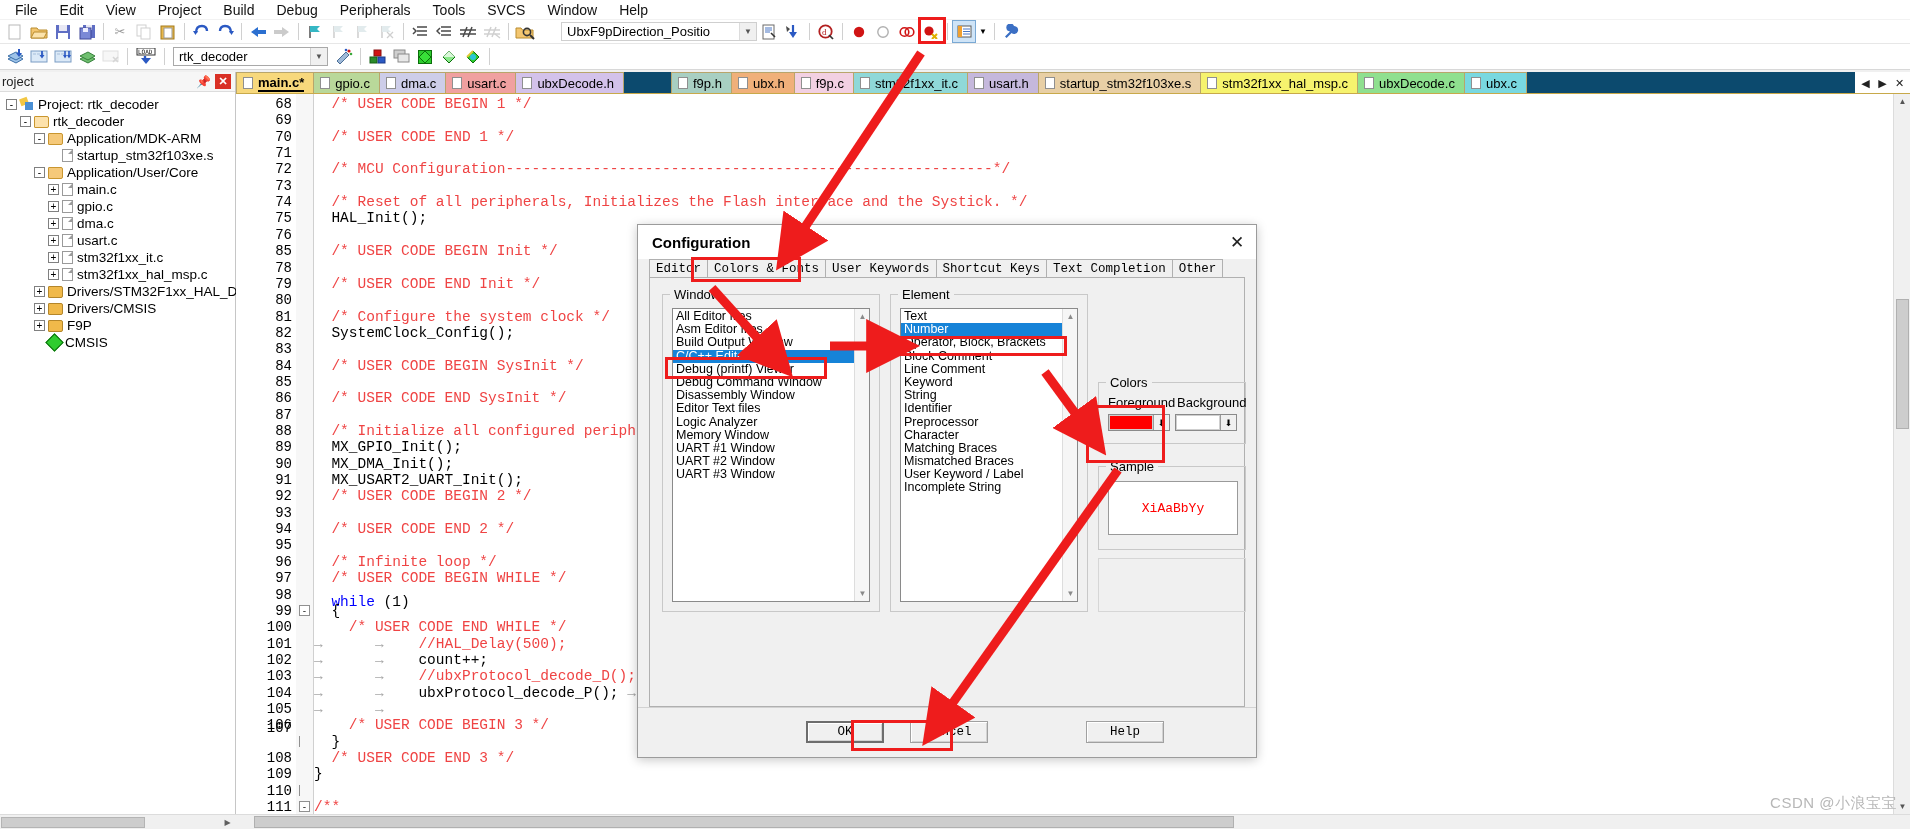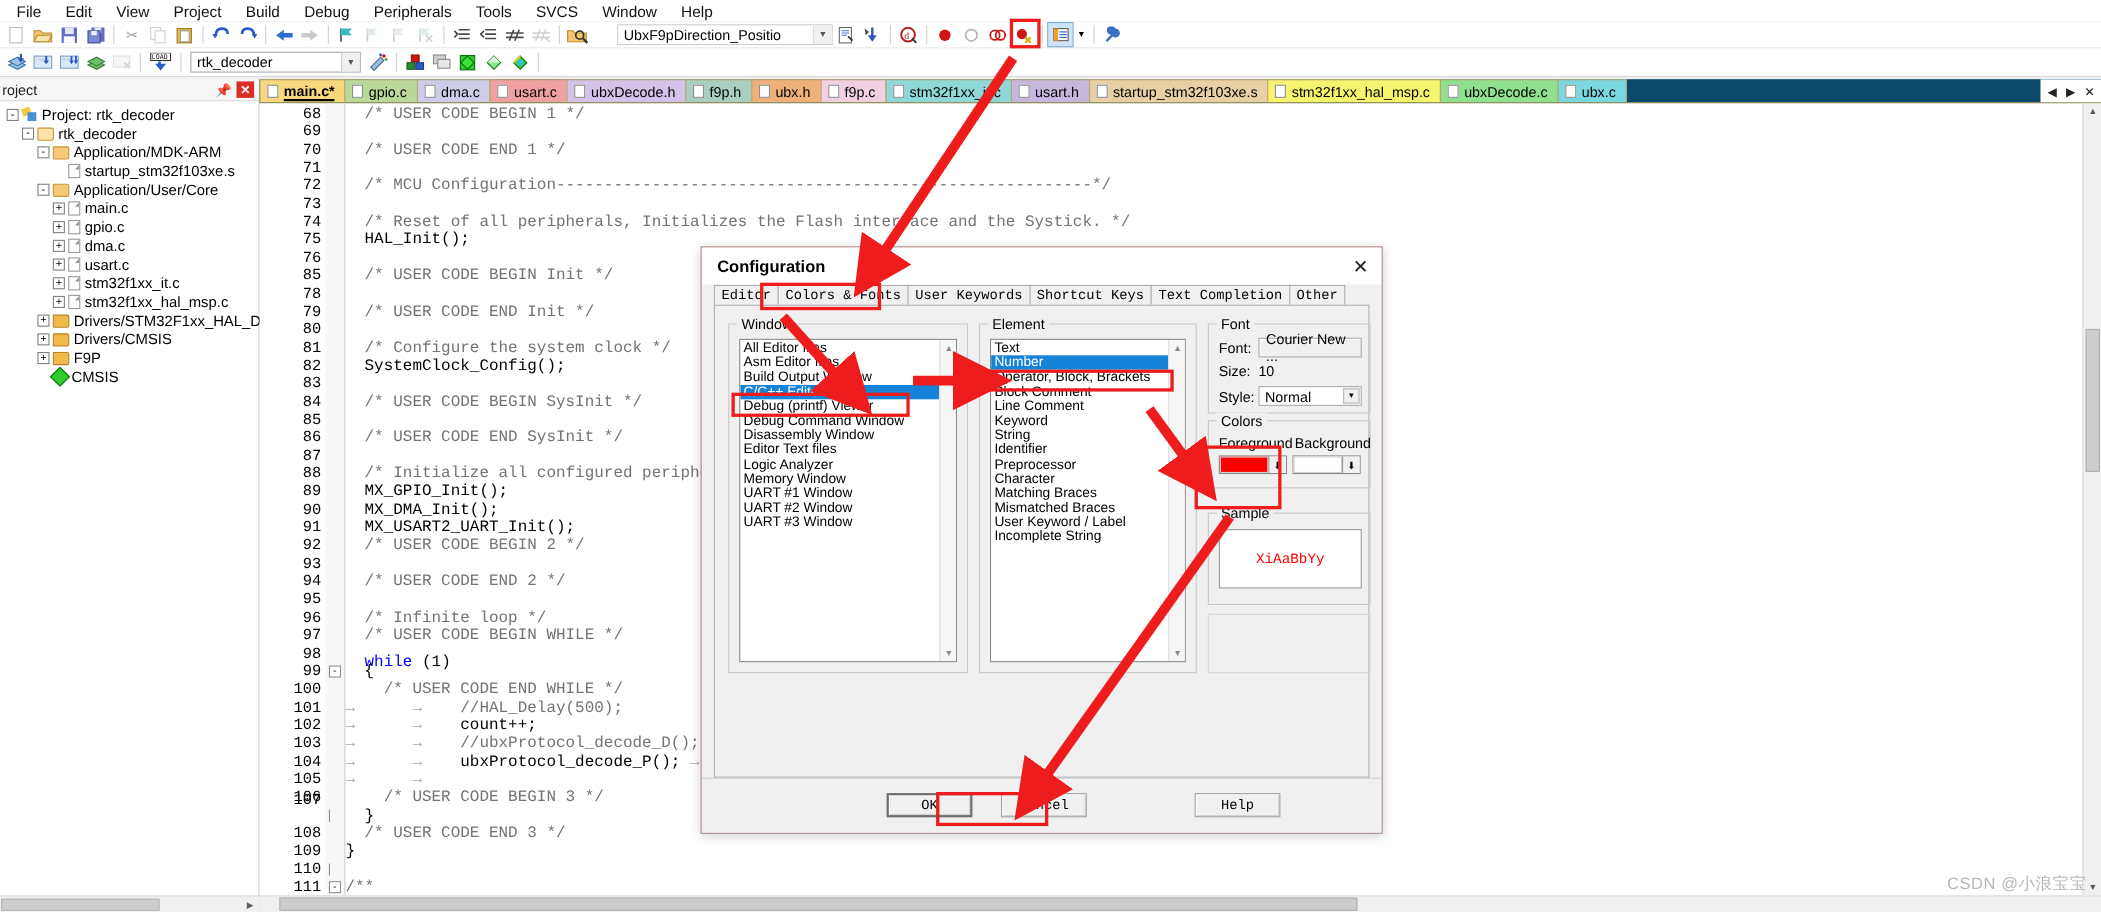--- a/index.html
+++ b/index.html
@@ -189,21 +189,21 @@
   }
   .code-area {
     position: absolute; left: 78px; top: 0; right: 18px; height: 100%;
     font-family: "Liberation Mono", monospace; font-size: 14.5px;
   }
   .crow { height: 16.35px; line-height: 16.35px; white-space: pre; }
   .ln {
     position: absolute; right: 4px; font-family: "Liberation Mono", monospace;
     font-size: 14px; color: #000; text-align: right; height:16.35px; line-height:16.35px;
   }
-  .c-comment { color: #737373; }
+  .c-comment { color: #ef4444; }
   .c-kw { color: #0000ff; }
   .c-txt { color: #000000; }
   .c-ws { color: #a8a8a8; }
 
   .ed-vscroll {
     position: absolute; right: 0; top: 0; width: 17px; height: 720px;
     background: #f0f0f0; border-left: 1px solid #dcdcdc;
   }
   .ed-vscroll .vthumb {
     position: absolute; left: 2px; top: 205px; width: 13px; height: 130px;
@@ -773,21 +773,21 @@
         <span class="tlab">dma.c</span>
       </div>
       <div class="etab" style="background: rgb(240, 160, 160);">
         <span class="ticon"></span>
         <span class="tlab">usart.c</span>
       </div>
       <div class="etab" style="background: rgb(211, 194, 234);">
         <span class="ticon"></span>
         <span class="tlab">ubxDecode.h</span>
       </div>
-      <div class="etab" style="background: rgb(168, 207, 194);">
+      <div class="etab" style="background: rgb(168, 207, 194); margin-left: 48px;">
         <span class="ticon"></span>
         <span class="tlab">f9p.h</span>
       </div>
       <div class="etab" style="background: rgb(240, 176, 122);">
         <span class="ticon"></span>
         <span class="tlab">ubx.h</span>
       </div>
       <div class="etab" style="background: rgb(242, 208, 226);">
         <span class="ticon"></span>
         <span class="tlab">f9p.c</span>
@@ -994,40 +994,20 @@
                 <div class="lrow">User Keyword / Label</div>
                 <div class="lrow">Incomplete String</div>
               </div>
             <div class="lb-scroll">
               <div class="a" style="top:1px;">▲</div>
               <div class="a" style="bottom:1px;">▼</div>
             </div>
           </div>
         </div>
 
-        <div class="gbox" style="left:448px; top:16px; width:148px; height:82px;">
-          <span class="glabel">Font</span>
-          <div class="frow" style="left:9px; top:12px;">
-            <span class="fcaption">Font:</span>
-            <div class="fbtn" style="width:94px;">
-              <span>Courier New ...</span>
-            </div>
-          </div>
-          <div class="frow" style="left:9px; top:35px;">
-            <span class="fcaption">Size:</span>
-            <span>10</span>
-          </div>
-          <div class="frow" style="left:9px; top:56px;">
-            <span class="fcaption">Style:</span>
-            <div class="fselect" style="width:94px;">
-              <span>Normal</span>
-              <span class="dd">▼</span>
-            </div>
-          </div>
-        </div>
 
         <div class="gbox" style="left:448px; top:104px; width:148px; height:62px;">
           <span class="glabel">Colors</span>
           <div style="position:absolute;left:9px;top:12px;font-size:13px;">Foreground</div>
           <div style="position:absolute;left:78px;top:12px;font-size:13px;">Background</div>
           <div class="colorbtn" style="position:absolute;left:9px;top:31px;width:62px;">
             <div class="swatch" id="fg-swatch" style="background: rgb(255, 0, 0);"></div>
             <div class="ddn">⬇</div>
           </div>
           <div class="colorbtn" style="position:absolute;left:76px;top:31px;width:62px;">

